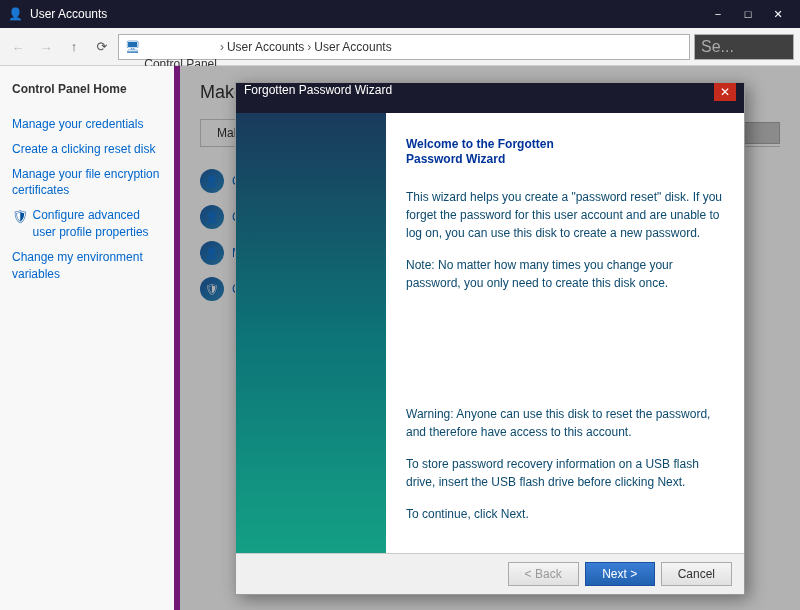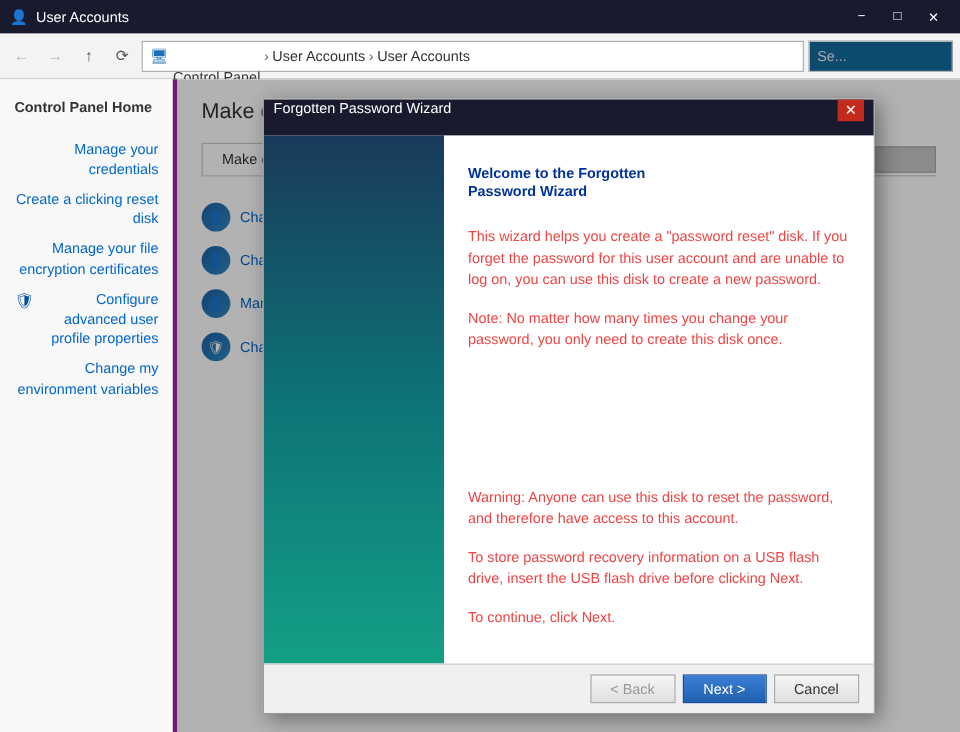--- a/index.html
+++ b/index.html
@@ -82,60 +82,59 @@
       align-items: center;
       padding: 0 6px;
       font-size: 12px;
       color: #333;
     }
     .breadcrumb-sep {
       color: #666;
       margin: 0 3px;
     }
     .search-box {
-      width: 120px;
+      width: 100px;
       height: 26px;
       border: 1px solid #b0b0b0;
-      background: #0c4a6e;
+      background: #404040;
       display: flex;
       align-items: center;
       padding: 0 6px;
-      font-size: 12px;
+      font-size: 16px;
       color: #999;
     }
 
     
     .main-container {
       display: flex;
       height: calc(610px - 28px - 38px);
     }
 
     
     .sidebar {
-      width: 148px;
+      width: 180px;
       background: #f8f8f8;
-      border-right: 4px solid #701a75;
+      border-right: 6px solid #701a75;
       padding: 12px 0;
       overflow-y: auto;
     }
     .sidebar-title {
       padding: 4px 12px 8px;
       font-size: 12px;
       font-weight: 600;
       color: #333;
     }
     .sidebar-link {
       display: block;
       padding: 4px 12px;
       font-size: 12px;
       color: #0066cc;
       text-decoration: none;
       cursor: pointer;
       line-height: 1.4;
-      text-align: right;
     }
     .sidebar-link.with-icon {
       display: flex;
       align-items: flex-start;
       gap: 4px;
     }
     .sidebar-link-icon {
       color: #0050a0;
       font-size: 13px;
       margin-top: 1px;
@@ -271,21 +270,21 @@
     }
     .dialog-heading {
       font-size: 12px;
       font-weight: bold;
       color: #003399;
       margin-bottom: 20px;
       line-height: 1.3;
     }
     .dialog-body-text {
       font-size: 12px;
-      color: #ef4444;
+      color: #0c4a6e;
       line-height: 1.5;
       margin-bottom: 14px;
     }
     .dialog-footer {
       display: flex;
       justify-content: flex-end;
       align-items: center;
       padding: 8px 12px;
       background: #f0f0f0;
       border-top: 1px solid #ccc;

